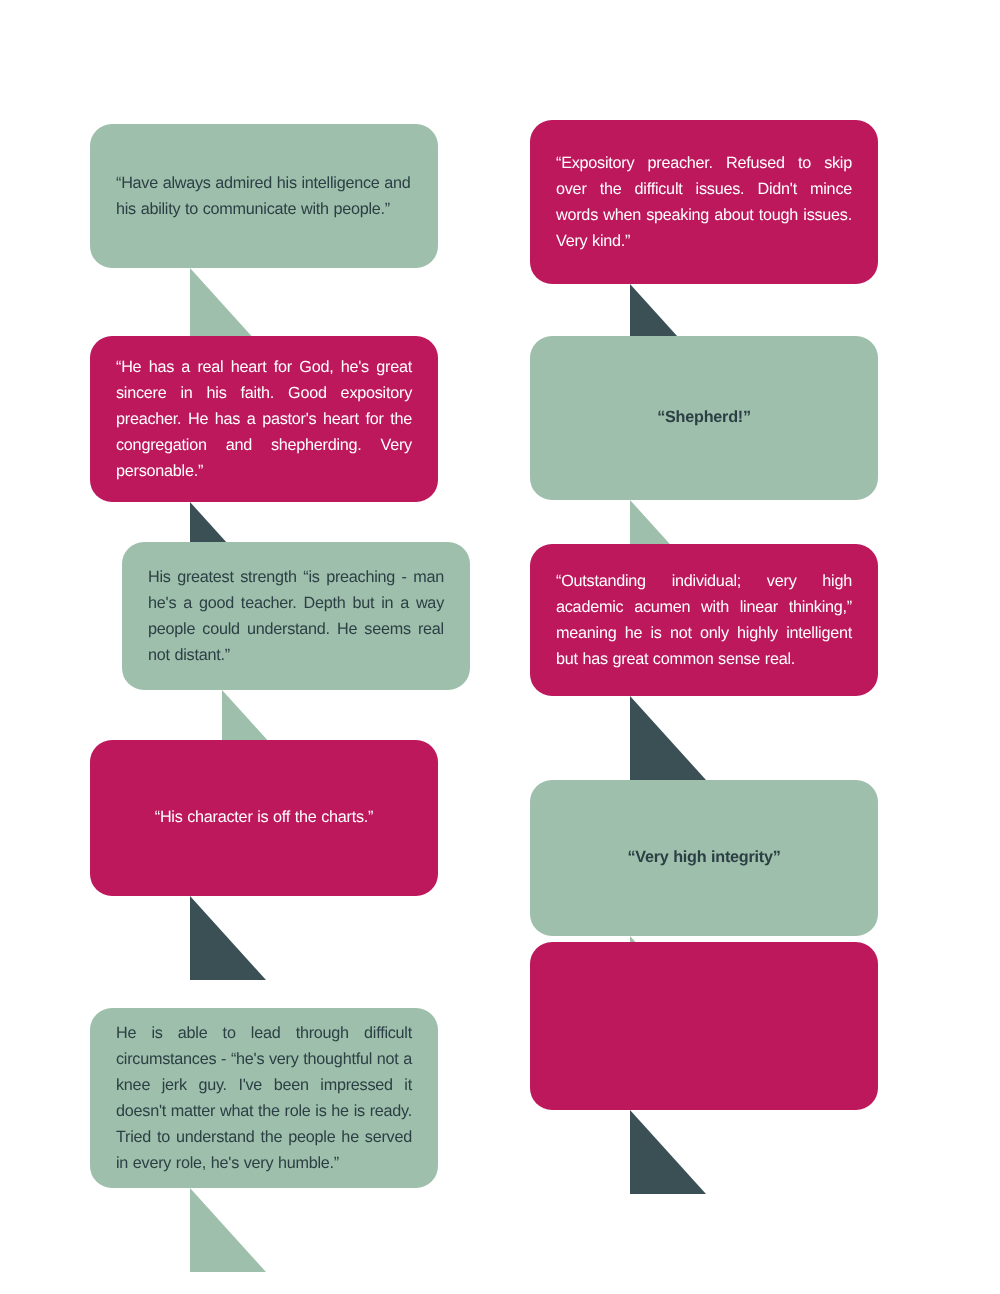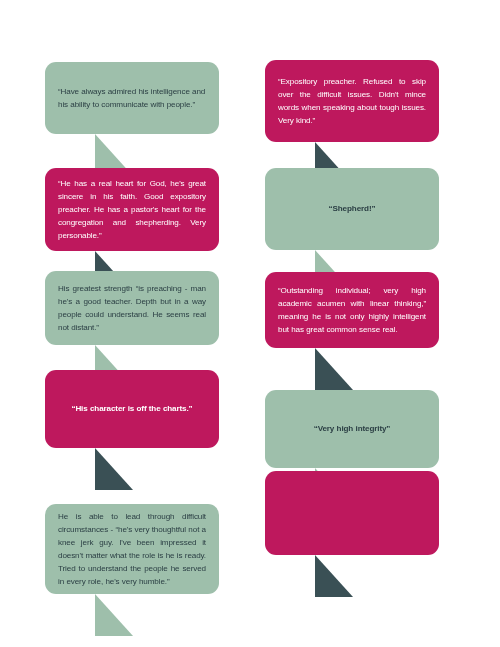--- a/index.html
+++ b/index.html
@@ -94,26 +94,26 @@
     <div class="bubble light" style="top:62px; height:72px;">
       <p class="quote" style="text-align:left;">“Have always admired his intelligence and his ability to communicate with people.”</p>
       <span class="tail"></span>
     </div>
 
     <div class="bubble dark" style="top:168px; height:83px;">
       <p class="quote">“He has a real heart for God, he's great sincere in his faith. Good expository preacher. He has a pastor's heart for the congregation and shepherding. Very personable.”</p>
       <span class="tail"></span>
     </div>
 
-    <div class="bubble light" style="top:271px; height:74px;">
+    <div class="bubble light" style="top:271px; height:74px;margin-left:16px;">
       <p class="quote">His greatest strength “is preaching - man he's a good teacher. Depth but in a way people could understand. He seems real not distant.”</p>
       <span class="tail"></span>
     </div>
 
-    <div class="bubble dark centered" style="top:370px; height:78px;font-weight:bold;">
+    <div class="bubble dark centered" style="top:370px; height:78px;">
       <p class="quote">“His character is off the charts.”</p>
       <span class="tail"></span>
     </div>
 
     <div class="bubble light" style="top:470px; height:90px;margin-top:34px;">
       <p class="quote">He is able to lead through difficult circumstances - “he's very thoughtful not a knee jerk guy. I've been impressed it doesn't matter what the role is he is ready. Tried to understand the people he served in every role, he's very humble.”</p>
       <span class="tail"></span>
     </div>
 
   </div>

